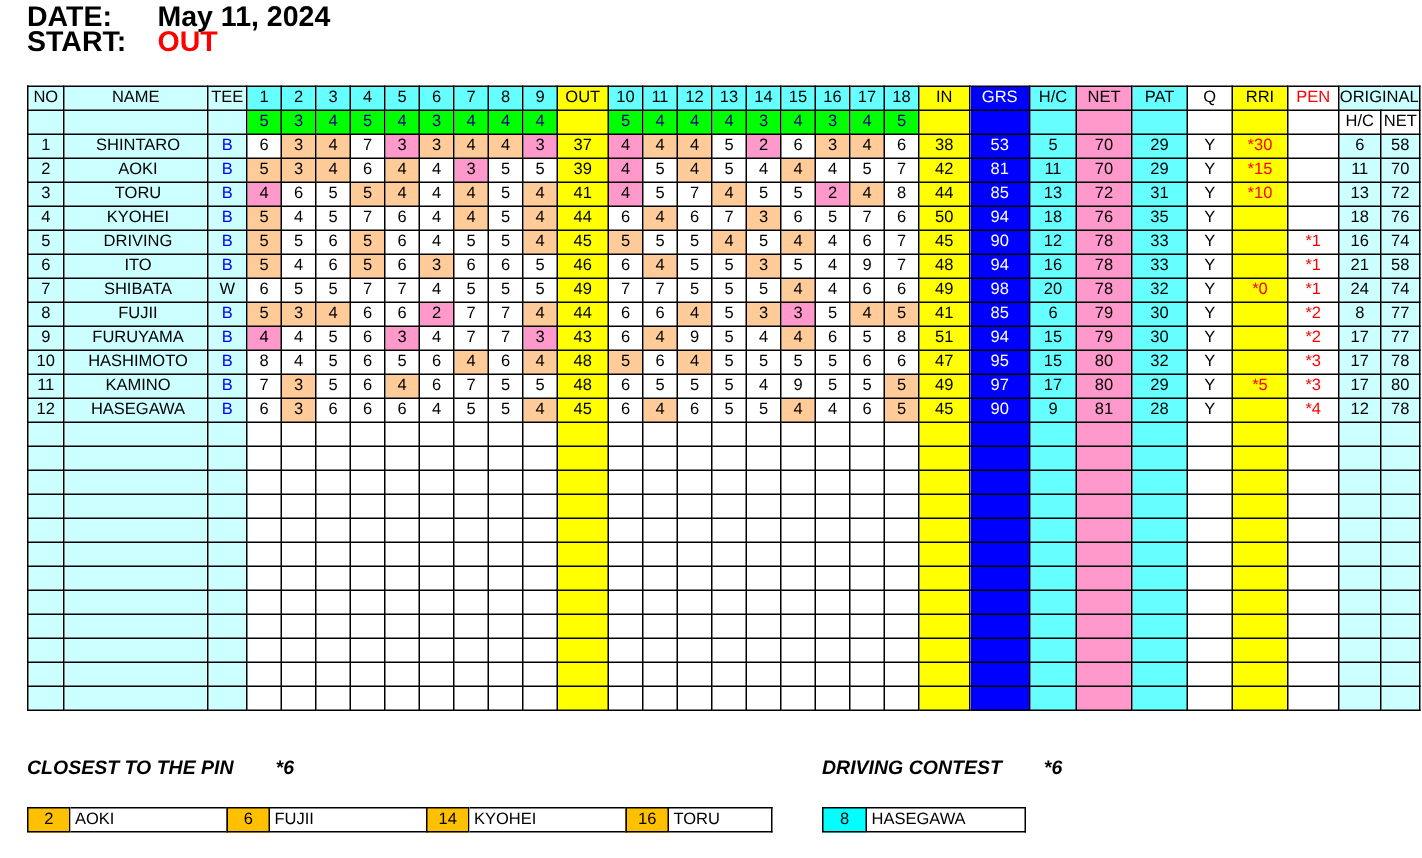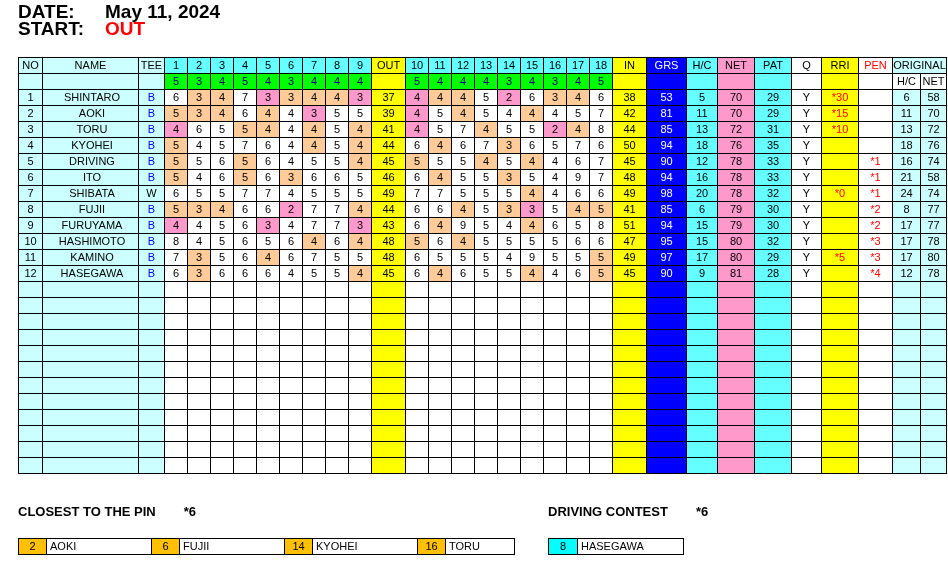--- a/index.html
+++ b/index.html
@@ -22,21 +22,21 @@
   .c-yellow{background:#ffff00;}
   .c-blue{background:#0000ff;}
   .c-pink{background:#ff99cc;}
   .c-par{background:#ffcc99;}
   .c-white{background:#ffffff;}
   .txt-red{color:#ff0000;}
   .txt-navy{color:#000080;}
   .txt-blue{color:#0000ff;}
   .txt-white{color:#ffffff;margin-top:10px;}
   
-  .contest-title{position:absolute;top:504px;font-size:13px;font-weight:bold;display:flex;gap:28px;}
+  .contest-title{position:absolute;top:504px;font-size:13px;font-weight:bold;display:flex;gap:28px;font-style:italic;}
   #ctp-title{left:18px;}
   #dc-title{left:548px;}
   .strip{position:absolute;top:538px;display:flex;}
   #ctp-strip{left:18px;}
   #dc-strip{left:548px;}
   .cbox{display:flex;margin-left:-1px;}
   .cbox:first-child{margin-left:0;}
   .cbox .num{width:27px;border:1px solid #000;text-align:center;font-size:11px;
        height:15px;line-height:15px;background:#ffc000;}
   .cbox .nm{width:101px;border:1px solid #000;border-left:none;padding-left:3px;

